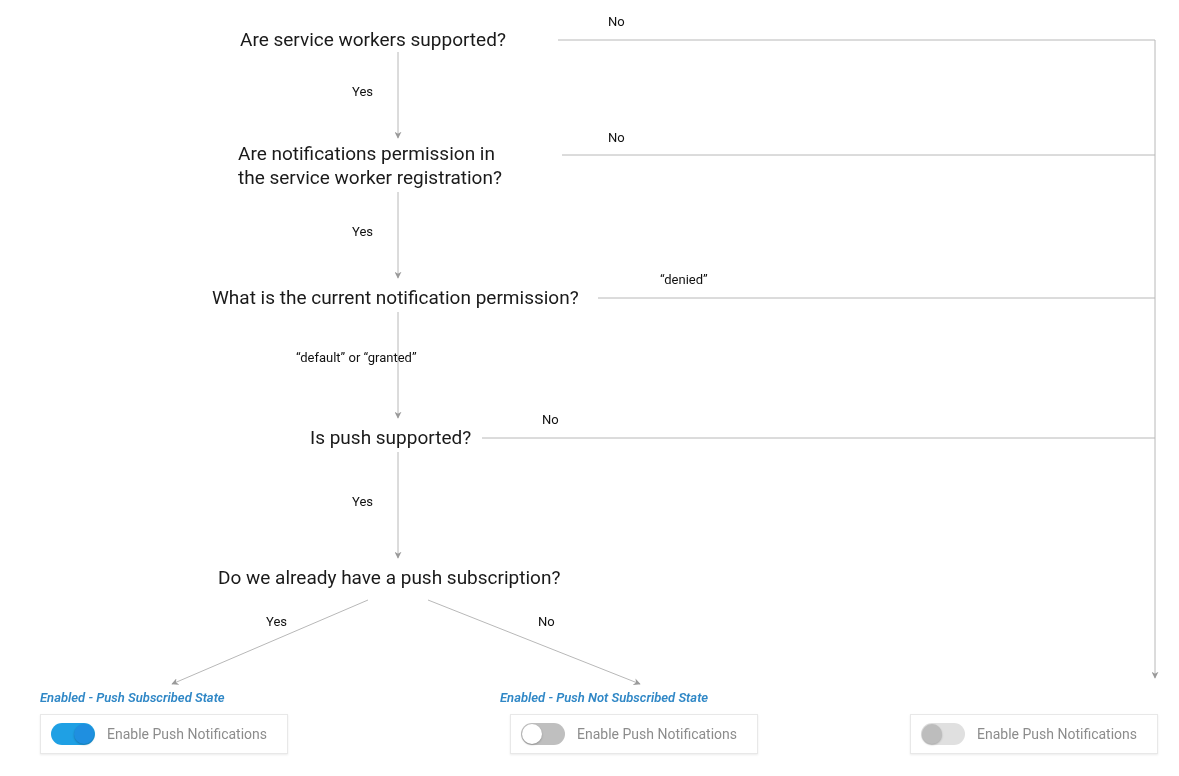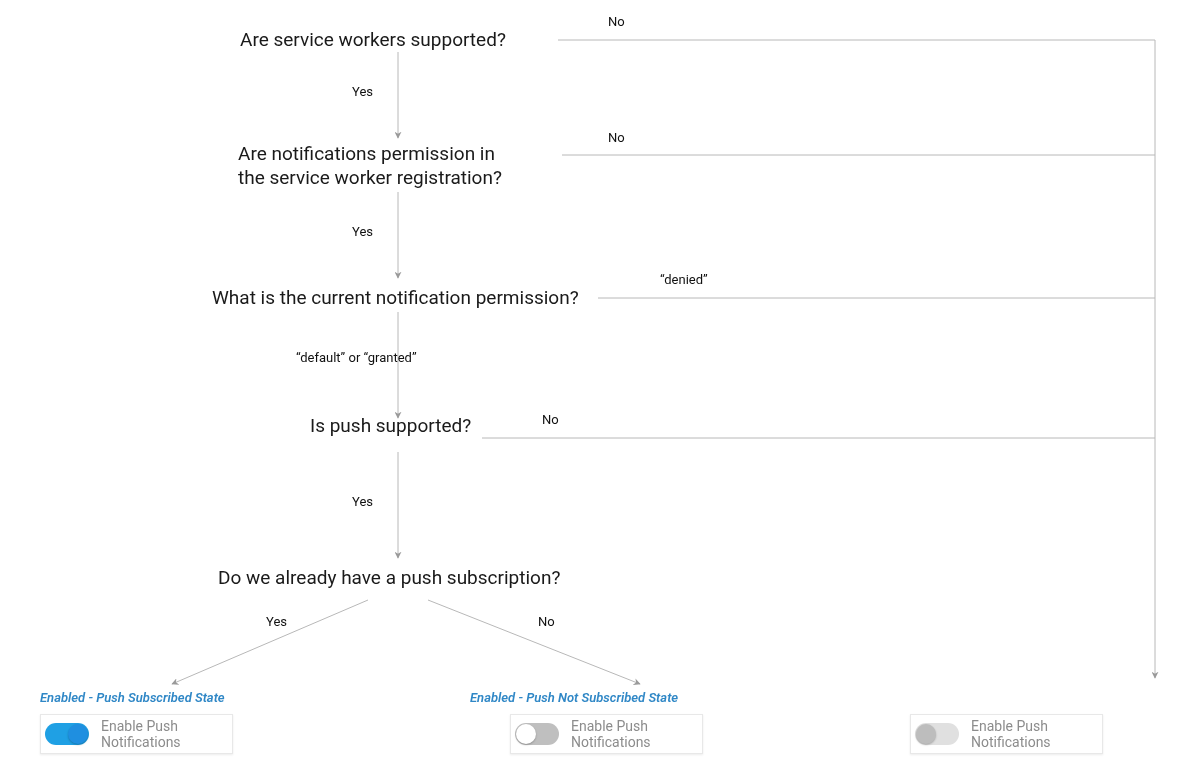--- a/index.html
+++ b/index.html
@@ -1,21 +1,21 @@
 <!DOCTYPE html>
 <html><head>
 <meta charset="utf-8">
 <style>
   html,body{margin:0;padding:0;width:1179px;height:776px;background:#fff;font-family:-apple-system,BlinkMacSystemFont,"Segoe UI",Roboto,Helvetica,Arial,sans-serif;color:#222}
   .stage{position:relative;width:1179px;height:776px}
   svg.lines{position:absolute;left:0;top:0;width:1179px;height:776px;pointer-events:none}
   .node{position:absolute;font-size:19px;line-height:1.25;text-align:left;color:#1a1a1a}
   .edge-label{position:absolute;font-size:13px;color:#111}
   .state-title{position:absolute;font-style:italic;font-weight:600;font-size:13px;color:#2f87c6}
-  .card{position:absolute;width:193px;height:40px;background:#fff;border:1px solid #e8e8e8;box-shadow:0 1px 2px rgba(0,0,0,.08);display:flex;align-items:center;gap:12px;padding:0 4px;box-sizing:border-box}
+  .card{position:absolute;width:248px;height:40px;background:#fff;border:1px solid #e8e8e8;box-shadow:0 1px 2px rgba(0,0,0,.08);display:flex;align-items:center;gap:12px;padding:0 10px;box-sizing:border-box}
   .card .label{font-size:14px;color:#8c8c8c}
   .toggle{width:44px;height:22px;border-radius:11px;position:relative;flex:0 0 44px}
   .toggle .knob{position:absolute;top:1px;width:20px;height:20px;border-radius:50%;background:#fff;box-shadow:0 1px 2px rgba(0,0,0,.25)}
   .toggle.on{background:#1fa0e4}
   .toggle.on .knob{right:1px;background:#1f8fe0}
   .toggle.off{background:#bfbfbf}
   .toggle.off .knob{left:1px}
   .toggle.disabled{background:#e0e0e0}
   .toggle.disabled .knob{left:1px;background:#bdbdbd}
 </style>
@@ -57,21 +57,21 @@
 
 <div class="node" style="left:240px;top:28px;width:320px">Are service workers supported?</div>
 
 <div class="node" style="left:238px;top:142px;width:320px">
   <span>Are notifications permission in</span><br>
   <span>the service worker registration?</span>
 </div>
 
 <div class="node" style="left:212px;top:286px;width:400px">What is the current notification permission?</div>
 
-<div class="node" style="left:310px;top:414px;width:176px">Is push supported?</div>
+<div class="node" style="left:310px;top:426px;width:176px">Is push supported?</div>
 
 <div class="node" style="left:218px;top:566px;width:360px">Do we already have a push subscription?</div>
 
 <div class="edge-label" style="left:608px;top:14px">No</div>
 <div class="edge-label" style="left:352px;top:84px">Yes</div>
 <div class="edge-label" style="left:608px;top:130px">No</div>
 <div class="edge-label" style="left:352px;top:224px">Yes</div>
 <div class="edge-label" style="left:660px;top:272px">“denied”</div>
 <div class="edge-label" style="left:296px;top:350px">“default” or “granted”</div>
 <div class="edge-label" style="left:542px;top:412px">No</div>
@@ -80,21 +80,21 @@
 <div class="edge-label" style="left:538px;top:614px">No</div>
 
 <div class="state-title" style="left:40px;top:690px">Enabled - Push Subscribed State</div>
 <div class="card" style="left:40px;top:714px">
   <div class="toggle on">
         <div class="knob"></div>
       </div>
   <div class="label">Enable Push Notifications</div>
 </div>
 
-<div class="state-title" style="left:470px;top:690px">Enabled - Push Not Subscribed State</div>
+<div class="state-title" style="left:500px;top:690px">Enabled - Push Not Subscribed State</div>
 <div class="card" style="left:510px;top:714px">
   <div class="toggle off">
         <div class="knob"></div>
       </div>
   <div class="label">Enable Push Notifications</div>
 </div>
 
 <div class="state-title" style="left:940px;top:731px">Disabled State</div>
 <div class="card" style="left:910px;top:714px">
   <div class="toggle disabled">

